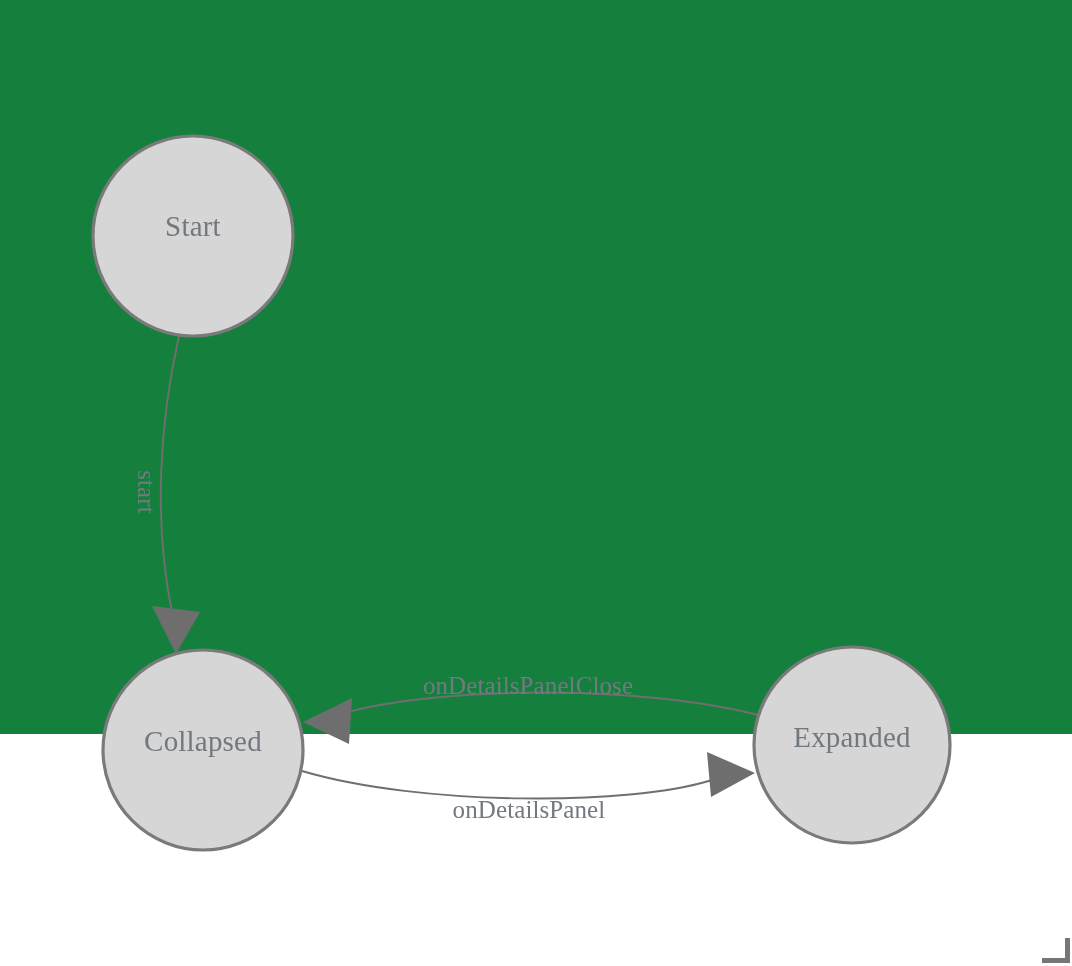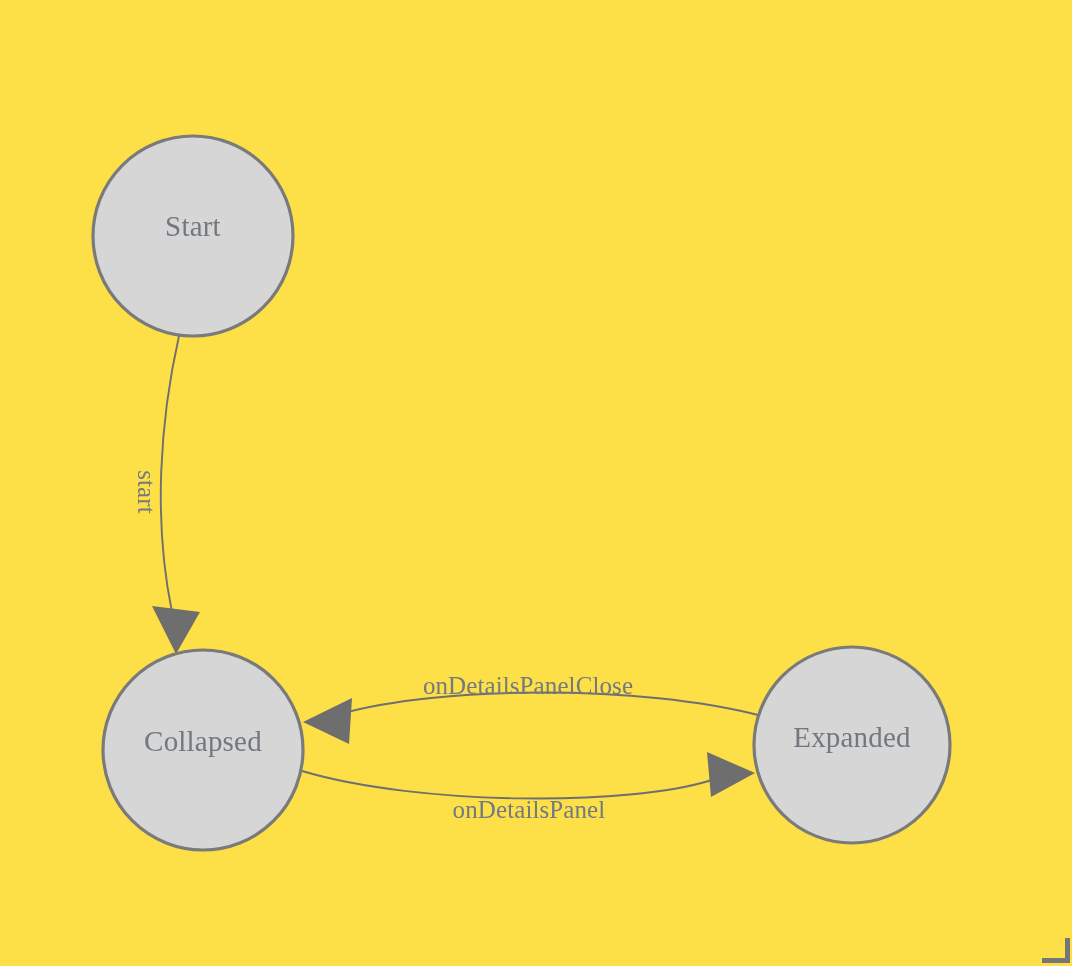--- a/index.html
+++ b/index.html
@@ -10,22 +10,22 @@
   }
   body {
     width: 1072px;
     height: 966px;
     overflow: hidden;
     font-family: "Liberation Serif", "DejaVu Serif", serif;
   }
   #diagram-root {
     position: relative;
     width: 1072px;
-    height: 966px;
-    background: #fde047;
+    height: 734px;
+    background: #15803d;
   }
   svg#state-machine-svg {
     position: absolute;
     top: 0;
     left: 0;
     width: 1072px;
     height: 966px;
     display: block;
   }
   .node-circle {

